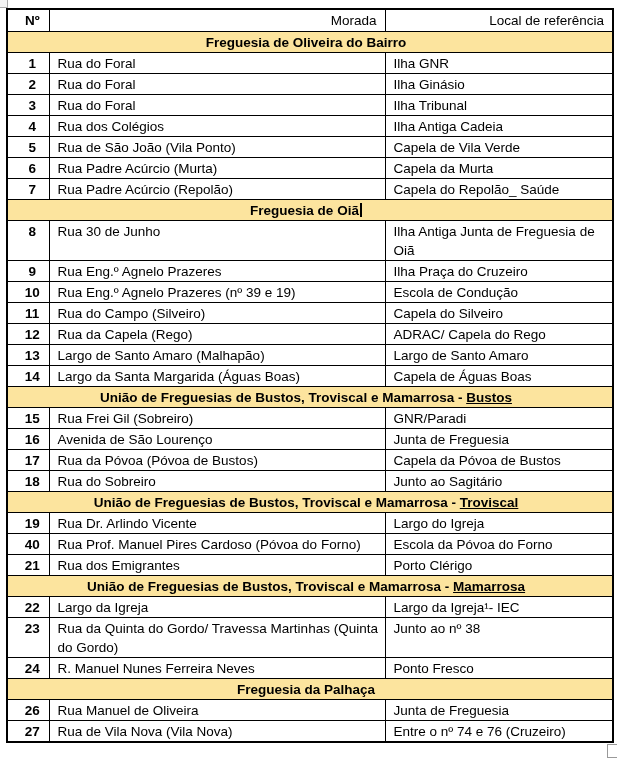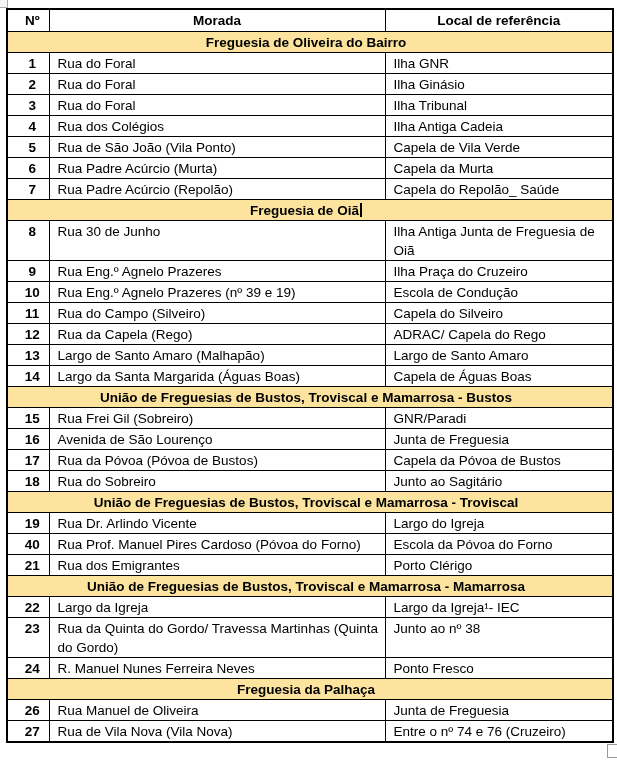--- a/index.html
+++ b/index.html
@@ -14,31 +14,31 @@
     border-collapse:collapse;table-layout:fixed;
     border:2px solid #000;
   }
   th,td{
     border:1px solid #000;
     font-size:13.5px;line-height:19px;color:#000;
     vertical-align:top;
     padding:1px 8px 0 8px;
     overflow:hidden;
   }
-  th{font-weight:bold;height:20px;text-align:center;}
+  th{font-weight:normal;height:20px;text-align:right;}
   td{height:19px;}
   .num{text-align:center;padding-left:10px;padding-right:2px;font-weight:bold;}
   td.morada{padding-right:6px;}
   td.ref{padding-right:6px;}
   tr.section td{
     background:var(--section-bg,#fce49e);
     text-align:center;font-weight:bold;height:18px;
     padding-left:2px;padding-right:10px;
   }
-  .u{}
+  .u{text-decoration:underline;}
   .caret{
     display:inline-block;width:2px;height:14px;background:#000;
     margin-left:1px;vertical-align:-2px;
   }
   .handle-tl{
     position:absolute;left:-4px;top:-4px;width:10px;height:10px;
     border:1px solid #aaa;background:#f4f4f4;
   }
   .handle-br{
     position:absolute;left:607px;top:744px;width:12px;height:12px;

